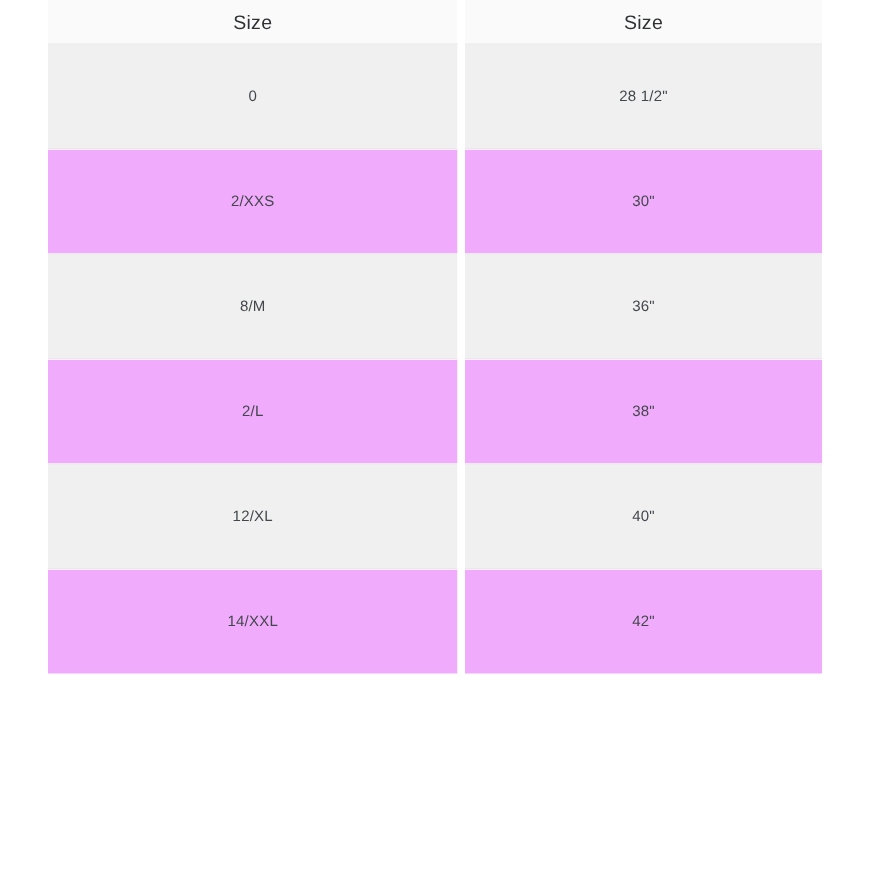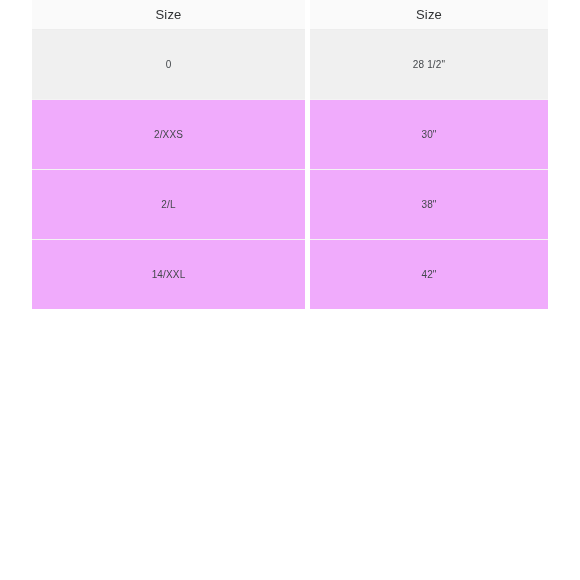--- a/index.html
+++ b/index.html
@@ -119,27 +119,45 @@
         </tr>
         <tr class="row-light">
           <td class="data-cell">
             <span class="cell-text">2/XXS</span>
           </td>
           <td class="spacer-cell"></td>
           <td class="data-cell">
             <span class="cell-text">30"</span>
           </td>
         </tr>
+        <tr class="row-dark">
+          <td class="data-cell">
+            <span class="cell-text">8/M</span>
+          </td>
+          <td class="spacer-cell"></td>
+          <td class="data-cell">
+            <span class="cell-text">36"</span>
+          </td>
+        </tr>
         <tr class="row-light">
           <td class="data-cell">
             <span class="cell-text">2/L</span>
           </td>
           <td class="spacer-cell"></td>
           <td class="data-cell">
             <span class="cell-text">38"</span>
+          </td>
+        </tr>
+        <tr class="row-dark">
+          <td class="data-cell">
+            <span class="cell-text">12/XL</span>
+          </td>
+          <td class="spacer-cell"></td>
+          <td class="data-cell">
+            <span class="cell-text">40"</span>
           </td>
         </tr>
         <tr class="row-light">
           <td class="data-cell">
             <span class="cell-text">14/XXL</span>
           </td>
           <td class="spacer-cell"></td>
           <td class="data-cell">
             <span class="cell-text">42"</span>
           </td>

